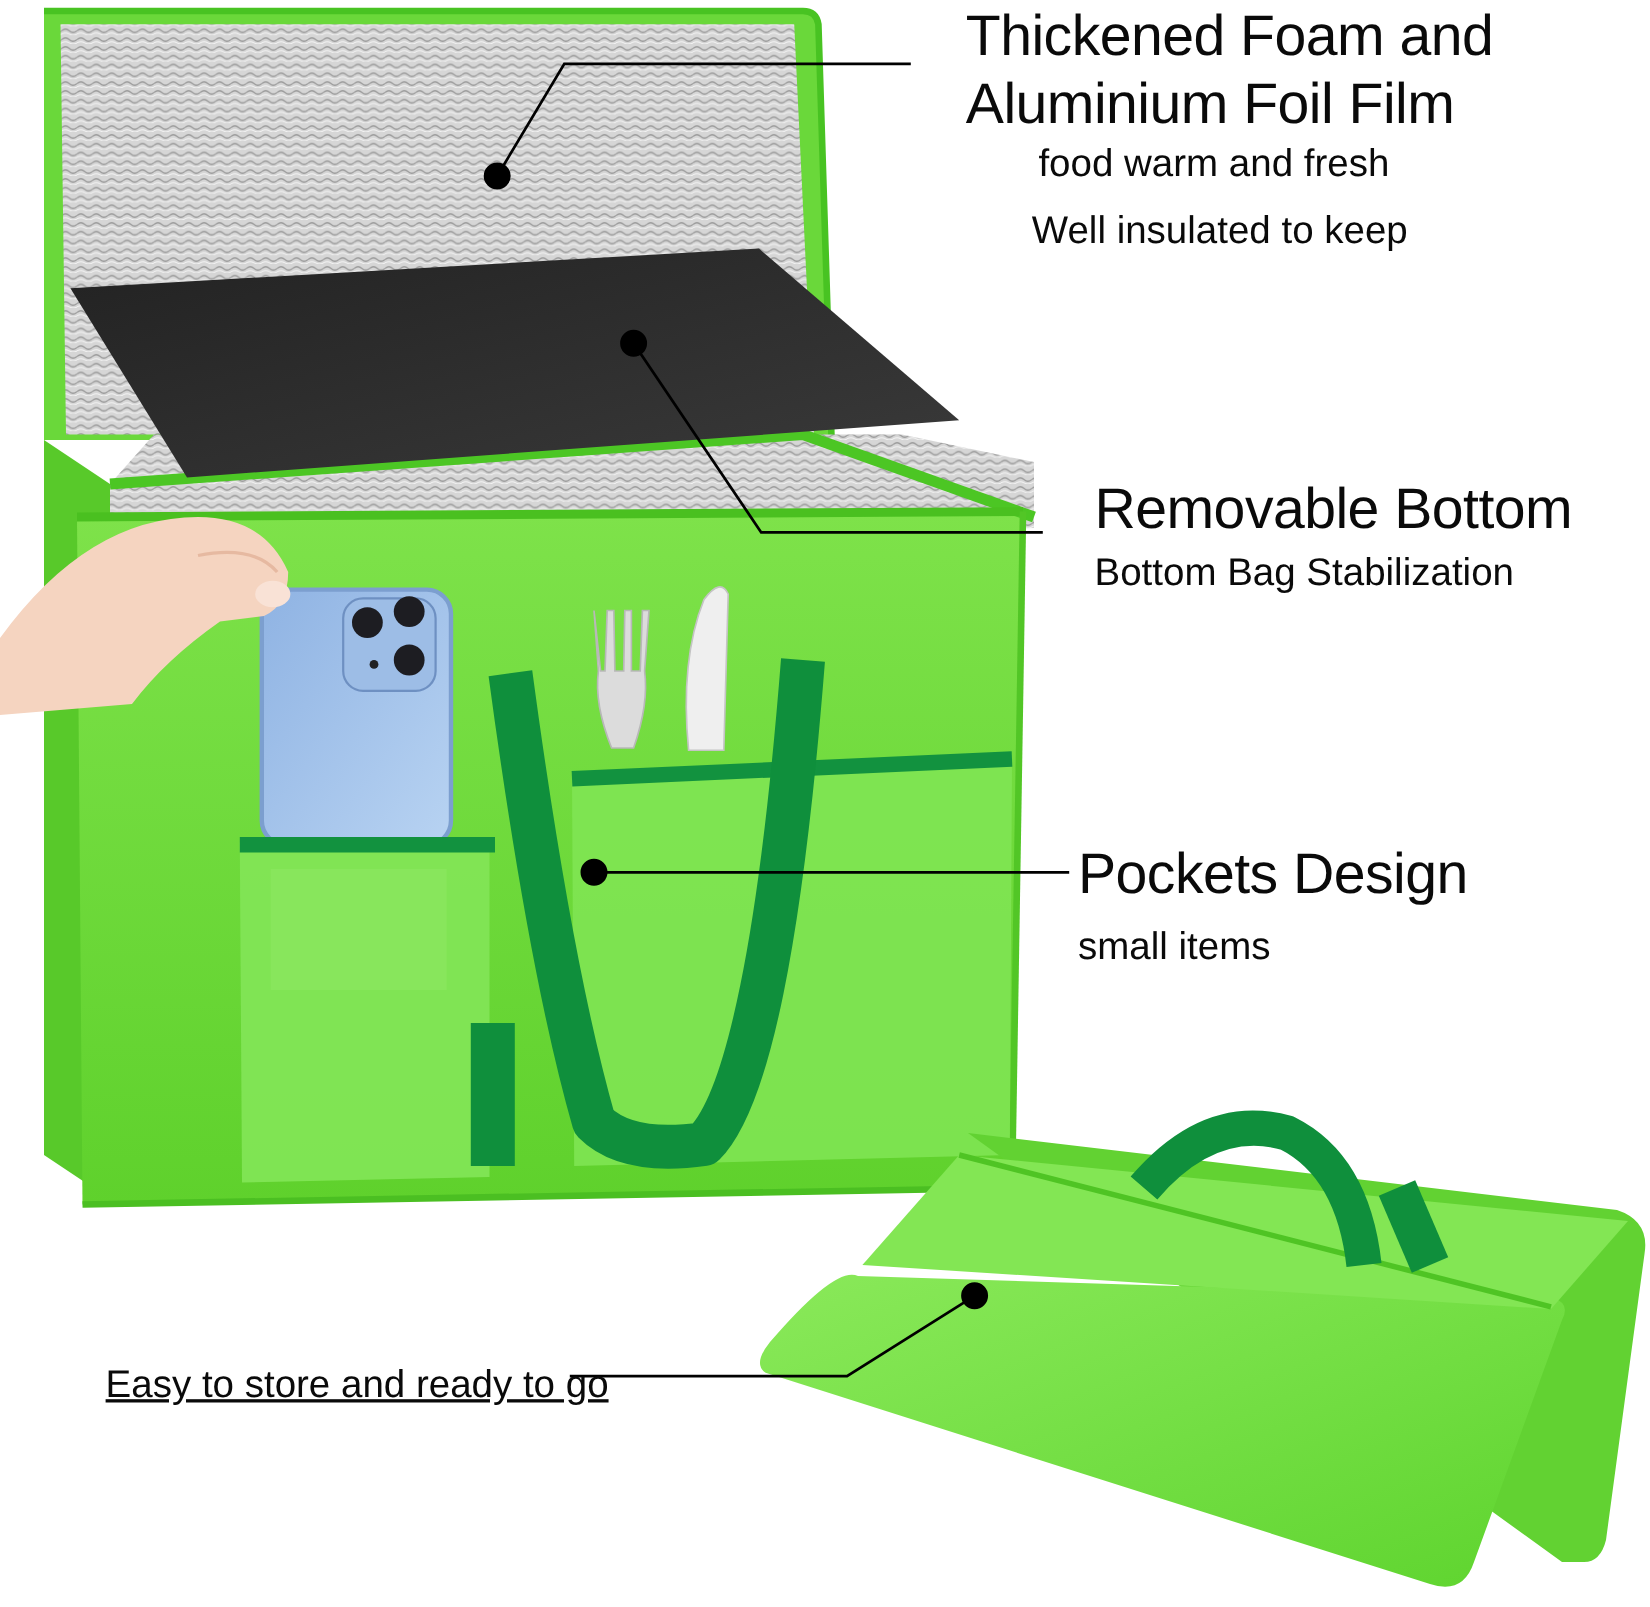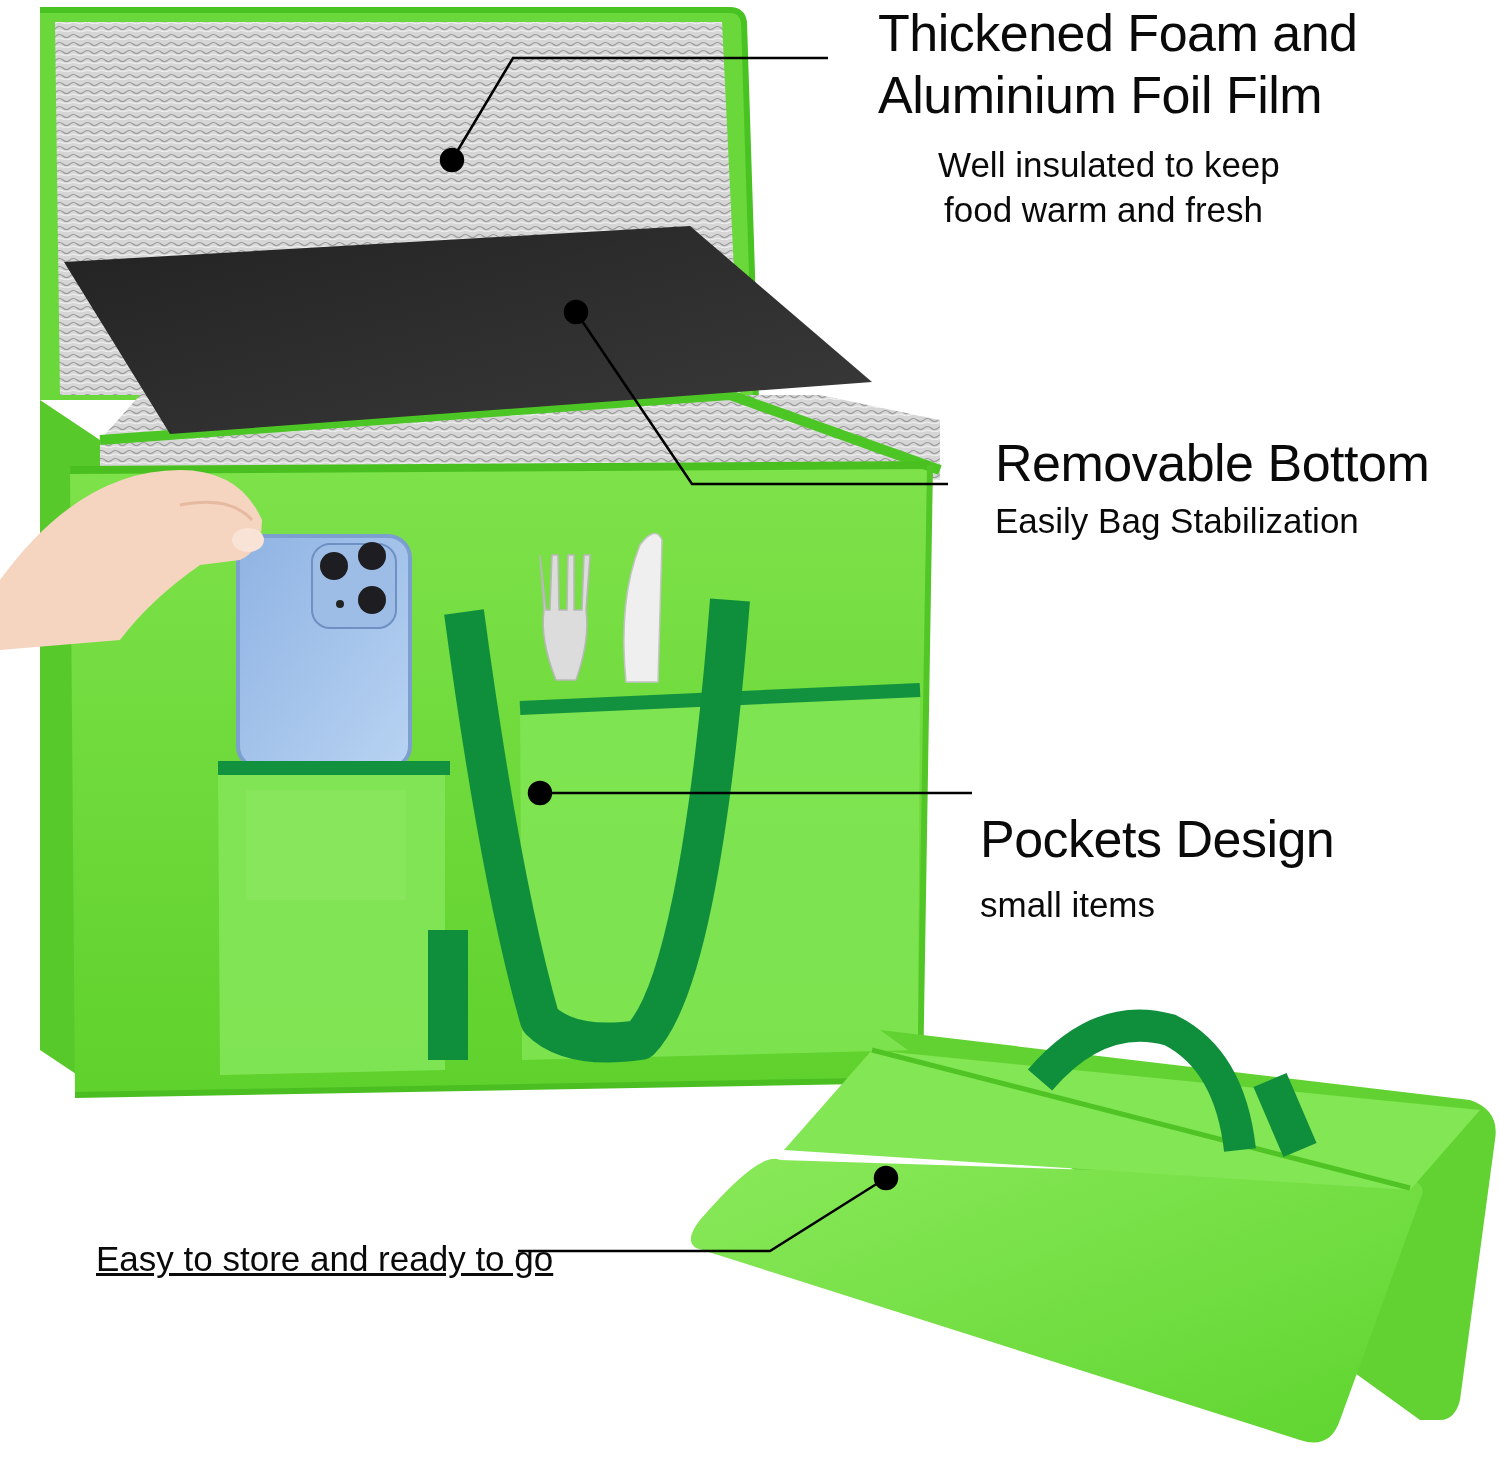--- a/index.html
+++ b/index.html
@@ -6,21 +6,21 @@
   body { width: 1500px; height: 1461px; position: relative; overflow: hidden;
          font-family: "Liberation Sans", "DejaVu Sans", sans-serif; color: #0a0a0a; }
   .canvas { position: absolute; left: 0; top: 0; width: 1500px; height: 1461px; }
   .callout { position: absolute; }
   .title { font-size: 52px; line-height: 62px; font-weight: 400; letter-spacing: -0.5px; white-space: nowrap; }
   .sub { font-size: 35px; line-height: 45px; white-space: nowrap; }
   #c1 { left: 878px; top: 2px; }
   #c1 .sub { margin-left: 60px; margin-top: 16px; }
   #c2 { left: 995px; top: 432px; }
   #c2 .sub { margin-top: 4px; }
-  #c3 { left: 980px; top: 808px; }
+  #c3 { left: 980px; top: 764px; }
   #c3 .sub { margin-top: 6px; }
   #c4 { left: 96px; top: 1222px; }
   #c4 .title { margin-left: 54px; }
   #c4 .sub { margin-top: 14px; text-decoration: underline; }
 </style>
 </head>
 <body>
 
 <div class="canvas">
 
@@ -121,27 +121,27 @@
       <circle cx="540" cy="793" r="11"></circle>
 
       <polyline points="518,1251 770,1251 886,1178" fill="none"></polyline>
       <circle cx="886" cy="1178" r="11"></circle>
     </g>
   </svg>
 
   <div class="callout" id="c1">
     <div class="title">Thickened Foam and</div>
     <div class="title">Aluminium Foil Film</div>
+    <div class="sub" style="margin-left:66px;margin-top:0">food warm and fresh</div>
     <div class="sub">Well insulated to keep</div>
-    <div class="sub" style="margin-left:66px;margin-top:0">food warm and fresh</div>
   </div>
 
   <div class="callout" id="c2">
     <div class="title">Removable Bottom</div>
-    <div class="sub">Easily Bag Stabilization</div>
+    <div class="sub">Bottom Bag Stabilization</div>
   </div>
 
   <div class="callout" id="c3">
     <div class="title">Pockets Design</div>
     <div class="sub" style="margin-top:12px">small items</div>
   </div>
 
   <div class="callout" id="c4">
     <div class="sub">Easy to store and ready to go</div>
   </div>

